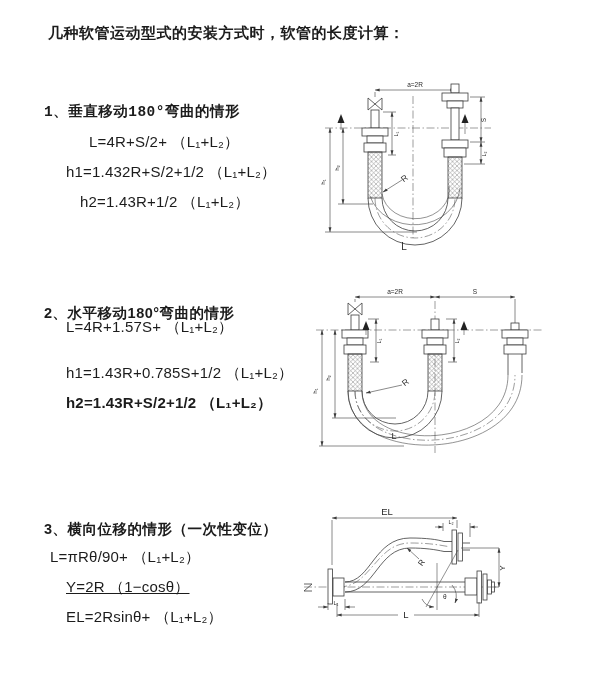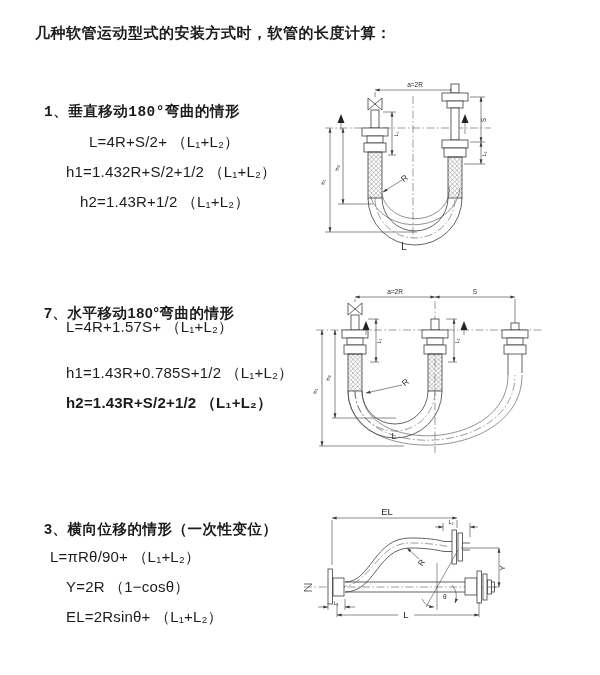--- a/index.html
+++ b/index.html
@@ -15,35 +15,35 @@
   .thin{stroke:#4a4a4a;stroke-width:.6;fill:none;}
   .dim{stroke:#4a4a4a;stroke-width:.65;fill:none;}
   .cl{stroke:#5a5a5a;stroke-width:.6;fill:none;stroke-dasharray:8 2.5 1.5 2.5;}
   .part{stroke:#3c3c3c;stroke-width:.8;fill:#ffffff;}
   .braid{stroke:#3c3c3c;stroke-width:.8;}
   .solidarrow{fill:#222;stroke:none;}
 </style>
 </head>
 <body>
 
-<div class="abs title" style="left:35px;top:24px;font-family:Liberation Serif, serif;">几种软管运动型式的安装方式时，软管的长度计算：</div>
+<div class="abs title" style="left:48px;top:24px;font-family:Liberation Serif, serif;">几种软管运动型式的安装方式时，软管的长度计算：</div>
 
 <div class="abs heading" style="left:44px;top:102px;font-family:Liberation Mono, monospace;">1、垂直移动180°弯曲的情形</div>
 <div class="abs formula" style="left:66px;top:133px;margin-left:23px;">L=4R+S/2+ （L₁+L₂）</div>
 <div class="abs formula" style="left:66px;top:163px;">h1=1.432R+S/2+1/2 （L₁+L₂）</div>
 <div class="abs formula" style="left:66px;top:193px;margin-left:14px;">h2=1.43R+1/2 （L₁+L₂）</div>
 
-<div class="abs heading" style="left:44px;top:304px;">7、水平移动180°弯曲的情形</div>
+<div class="abs heading" style="left:44px;top:304px;">2、水平移动180°弯曲的情形</div>
 <div class="abs formula" style="left:66px;top:318px;">L=4R+1.57S+ （L₁+L₂）</div>
 <div class="abs formula" style="left:66px;top:364px;">h1=1.43R+0.785S+1/2 （L₁+L₂）</div>
 <div class="abs formula" style="left:66px;top:394px;font-weight:bold;">h2=1.43R+S/2+1/2 （L₁+L₂）</div>
 
 <div class="abs heading" style="left:44px;top:520px;">3、横向位移的情形（一次性变位）</div>
 <div class="abs formula" style="left:50px;top:548px;">L=πRθ/90+ （L₁+L₂）</div>
-<div class="abs formula" style="left:66px;top:578px;">Y=2R （1−cosθ）</div>
+<div class="abs formula" style="left:66px;top:578px;text-decoration:underline;">Y=2R （1−cosθ）</div>
 <div class="abs formula" style="left:66px;top:608px;text-align:center;">EL=2Rsinθ+ （L₁+L₂）</div>
 
 <svg style="left:313px;top:76px;" width="285" height="184" viewBox="0 0 285 184">
   <defs>
     <marker id="a1" viewBox="0 0 10 10" refX="9.5" refY="5" markerWidth="7.5" markerHeight="7.5" orient="auto-start-reverse">
       <path d="M0,2 L10,5 L0,8 Z" fill="#3c3c3c"></path>
     </marker>
     <pattern id="br1" width="4.5" height="4.5" patternUnits="userSpaceOnUse">
       <path d="M0,4.5 L4.5,0 M0,0 L4.5,4.5" stroke="#8d8d8d" stroke-width="0.55" fill="none"></path>
     </pattern>

